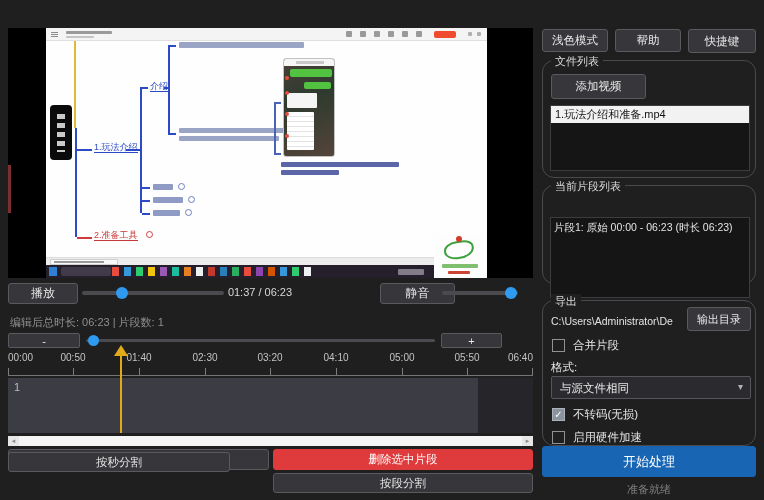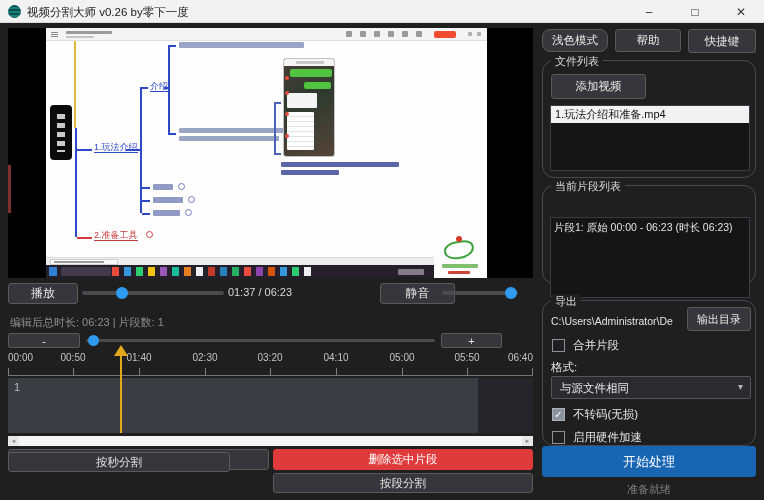--- a/index.html
+++ b/index.html
@@ -22,27 +22,20 @@
   .mmline{position:absolute;background:#2c49c7;}
   .mmlabel{position:absolute;font-size:9px;line-height:10px;color:#2c49c7;border-bottom:1px solid #2c49c7;white-space:nowrap;}
   .bar{position:absolute;background:#9aa5c6;border-radius:1px;filter:blur(.3px);}
   .mmcircle{position:absolute;width:7px;height:7px;border:1px solid #6f7ec4;border-radius:50%;box-sizing:border-box;}
 </style>
 </head>
 <body>
 
 <div id="root">
 
-  <div class="abs" style="left:0;top:0;width:764px;height:23px;background:#f2f2f2;border-bottom:1px solid #d9d9d9;">
-    <div class="abs" style="left:8px;top:5px;width:13px;height:13px;border-radius:50%;background:repeating-linear-gradient(180deg,#0c4f4f 0 2px,#14807a 2px 4px);"></div>
-    <div class="abs" style="left:27px;top:5px;font-size:11.5px;color:#1a1a1a;white-space:nowrap;">视频分割大师 v0.26 by零下一度</div>
-    <div class="abs" style="left:626px;top:0;width:46px;height:23px;display:flex;align-items:center;justify-content:center;font-size:12px;color:#333;">–</div>
-    <div class="abs" style="left:672px;top:0;width:46px;height:23px;display:flex;align-items:center;justify-content:center;font-size:12px;color:#333;">□</div>
-    <div class="abs" style="left:718px;top:0;width:46px;height:23px;display:flex;align-items:center;justify-content:center;font-size:12px;color:#333;">✕</div>
-  </div>
 
   <div class="abs" style="left:8px;top:28px;width:525px;height:250px;background:#000;overflow:hidden;">
 
     <div class="abs" style="left:0;top:137px;width:3px;height:48px;background:#7c2f2f;"></div>
 
     <div class="abs" style="left:38px;top:0;width:441px;height:250px;background:#fdfdfd;overflow:hidden;">
 
       <div class="abs" style="left:0;top:0;width:441px;height:13px;background:#f4f4f4;border-bottom:1px solid #e0e0e0;">
         <div class="abs" style="left:5px;top:4px;width:7px;height:5px;background:repeating-linear-gradient(180deg,#8a8a8a 0 1px,transparent 1px 2px);"></div>
         <div class="abs" style="left:20px;top:3px;width:46px;height:3px;background:#9a9a9a;border-radius:1px;"></div>
@@ -179,21 +172,21 @@
   <div class="abs" style="left:8px;top:436px;width:525px;height:10px;background:#f5f5f5;border-radius:1px;">
     <div class="abs" style="left:0;top:0;width:11px;height:10px;background:#e7e7e7;color:#8a8a8a;font-size:7px;line-height:10px;text-align:center;">◂</div>
     <div class="abs" style="right:0;top:0;width:11px;height:10px;background:#e7e7e7;color:#8a8a8a;font-size:7px;line-height:10px;text-align:center;">▸</div>
   </div>
 
   <div class="btn" style="left:8px;top:449px;width:261px;height:21px;">添加分割点</div>
   <div class="btn" style="left:273px;top:449px;width:260px;height:21px;background:#e03b3c;border-color:#e03b3c;color:#fff;">删除选中片段</div>
   <div class="btn" style="left:8px;top:452px;width:222px;height:20px;">按秒分割</div>
   <div class="btn" style="left:273px;top:473px;width:260px;height:20px;">按段分割</div>
 
-  <div class="btn" style="left:542px;top:29px;width:66px;height:23px;border-radius:8px;">浅色模式</div>
+  <div class="btn" style="left:542px;top:29px;width:66px;height:23px;">浅色模式</div>
   <div class="btn" style="left:615px;top:29px;width:66px;height:23px;">帮助</div>
   <div class="btn" style="left:688px;top:29px;width:68px;height:24px;font-family:Liberation Serif, serif;">快捷键</div>
 
   <div class="fs" style="left:542px;top:60px;width:214px;height:118px;">
     <span class="leg">文件列表</span>
     <div class="btn" style="left:8px;top:13px;width:95px;height:25px;">添加视频</div>
     <div class="abs" style="left:7px;top:44px;width:200px;height:66px;background:#151515;border:1px solid #3c3c40;">
       <div class="abs" style="left:0;top:0;width:198px;height:17px;background:#f2f2f2;color:#141414;font-size:11px;line-height:17px;padding-left:4px;white-space:nowrap;overflow:hidden;">1.玩法介绍和准备.mp4</div>
     </div>
   </div>

